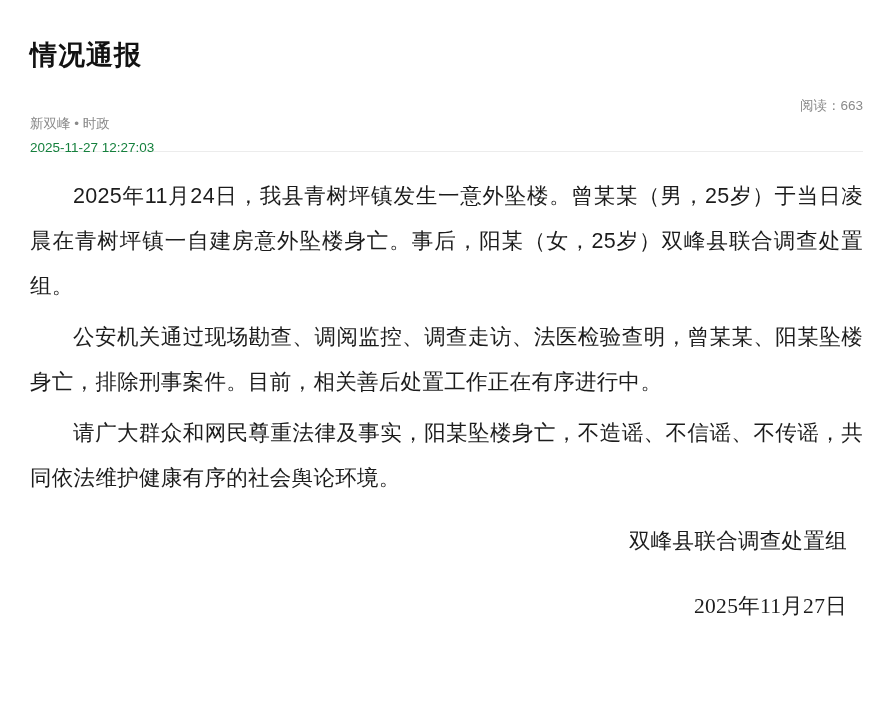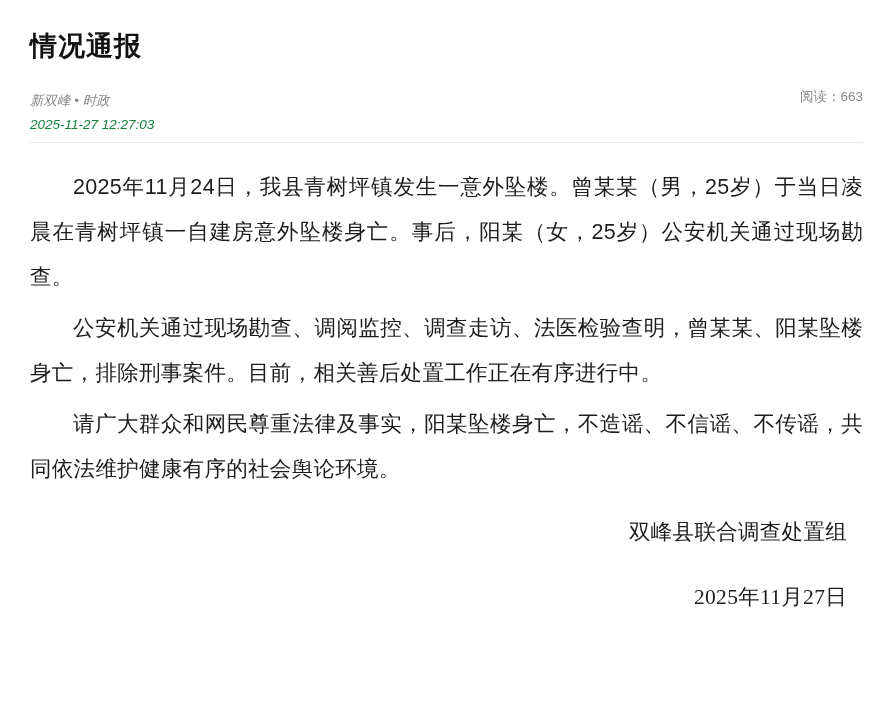--- a/index.html
+++ b/index.html
@@ -11,42 +11,41 @@
     width: 893px;
     height: 725px;
     font-family: "Liberation Sans", "DejaVu Sans", sans-serif;
     color: #1a1a1a;
     overflow: hidden;
   }
   .page {
     width: 893px;
     height: 725px;
     box-sizing: border-box;
-    padding: 7px 30px;
+    padding: 16px 30px;
     position: relative;
   }
   .article-title {
     font-size: 27px;
     font-weight: bold;
     letter-spacing: 1px;
     color: #121212;
     margin: 0;
     padding-top: 22px;
     line-height: 1.3;
   }
   .meta-block {
     margin-top: 22px;
     position: relative;
     height: 48px;
   }
   .meta-left {
     position: absolute;
     left: 0;
-    top: 4px;
-    font-style: italic;
+    top: 18px;
   }
   .meta-source {
     font-size: 13.5px;
     color: #8a8a8a;
     line-height: 1.6;
   }
   .meta-time {
     font-size: 13.5px;
     color: #15803d;
     line-height: 1.6;
@@ -108,21 +107,21 @@
     <div class="meta-left">
       <div class="meta-source">新双峰 • 时政</div>
       <div class="meta-time">2025-11-27 12:27:03</div>
     </div>
     <div class="meta-right">阅读：663</div>
   </div>
 
   <hr class="divider">
 
   <div class="body-content">
-    <p class="para">2025年11月24日，我县青树坪镇发生一意外坠楼。曾某某（男，25岁）于当日凌晨在青树坪镇一自建房意外坠楼身亡。事后，阳某（女，25岁）公安机关通过现场勘查。</p>
+    <p class="para">2025年11月24日，我县青树坪镇发生一意外坠楼。曾某某（男，25岁）于当日凌晨在青树坪镇一自建房意外坠楼身亡。事后，阳某（女，25岁）双峰县联合调查处置组。</p>
     <p class="para">公安机关通过现场勘查、调阅监控、调查走访、法医检验查明，曾某某、阳某坠楼身亡，排除刑事案件。目前，相关善后处置工作正在有序进行中。</p>
     <p class="para">请广大群众和网民尊重法律及事实，阳某坠楼身亡，不造谣、不信谣、不传谣，共同依法维护健康有序的社会舆论环境。</p>
 
     <div class="sign">双峰县联合调查处置组</div>
     <div class="sign-date">2025年11月27日</div>
   </div>
 
 </div>
 
 </body></html>

